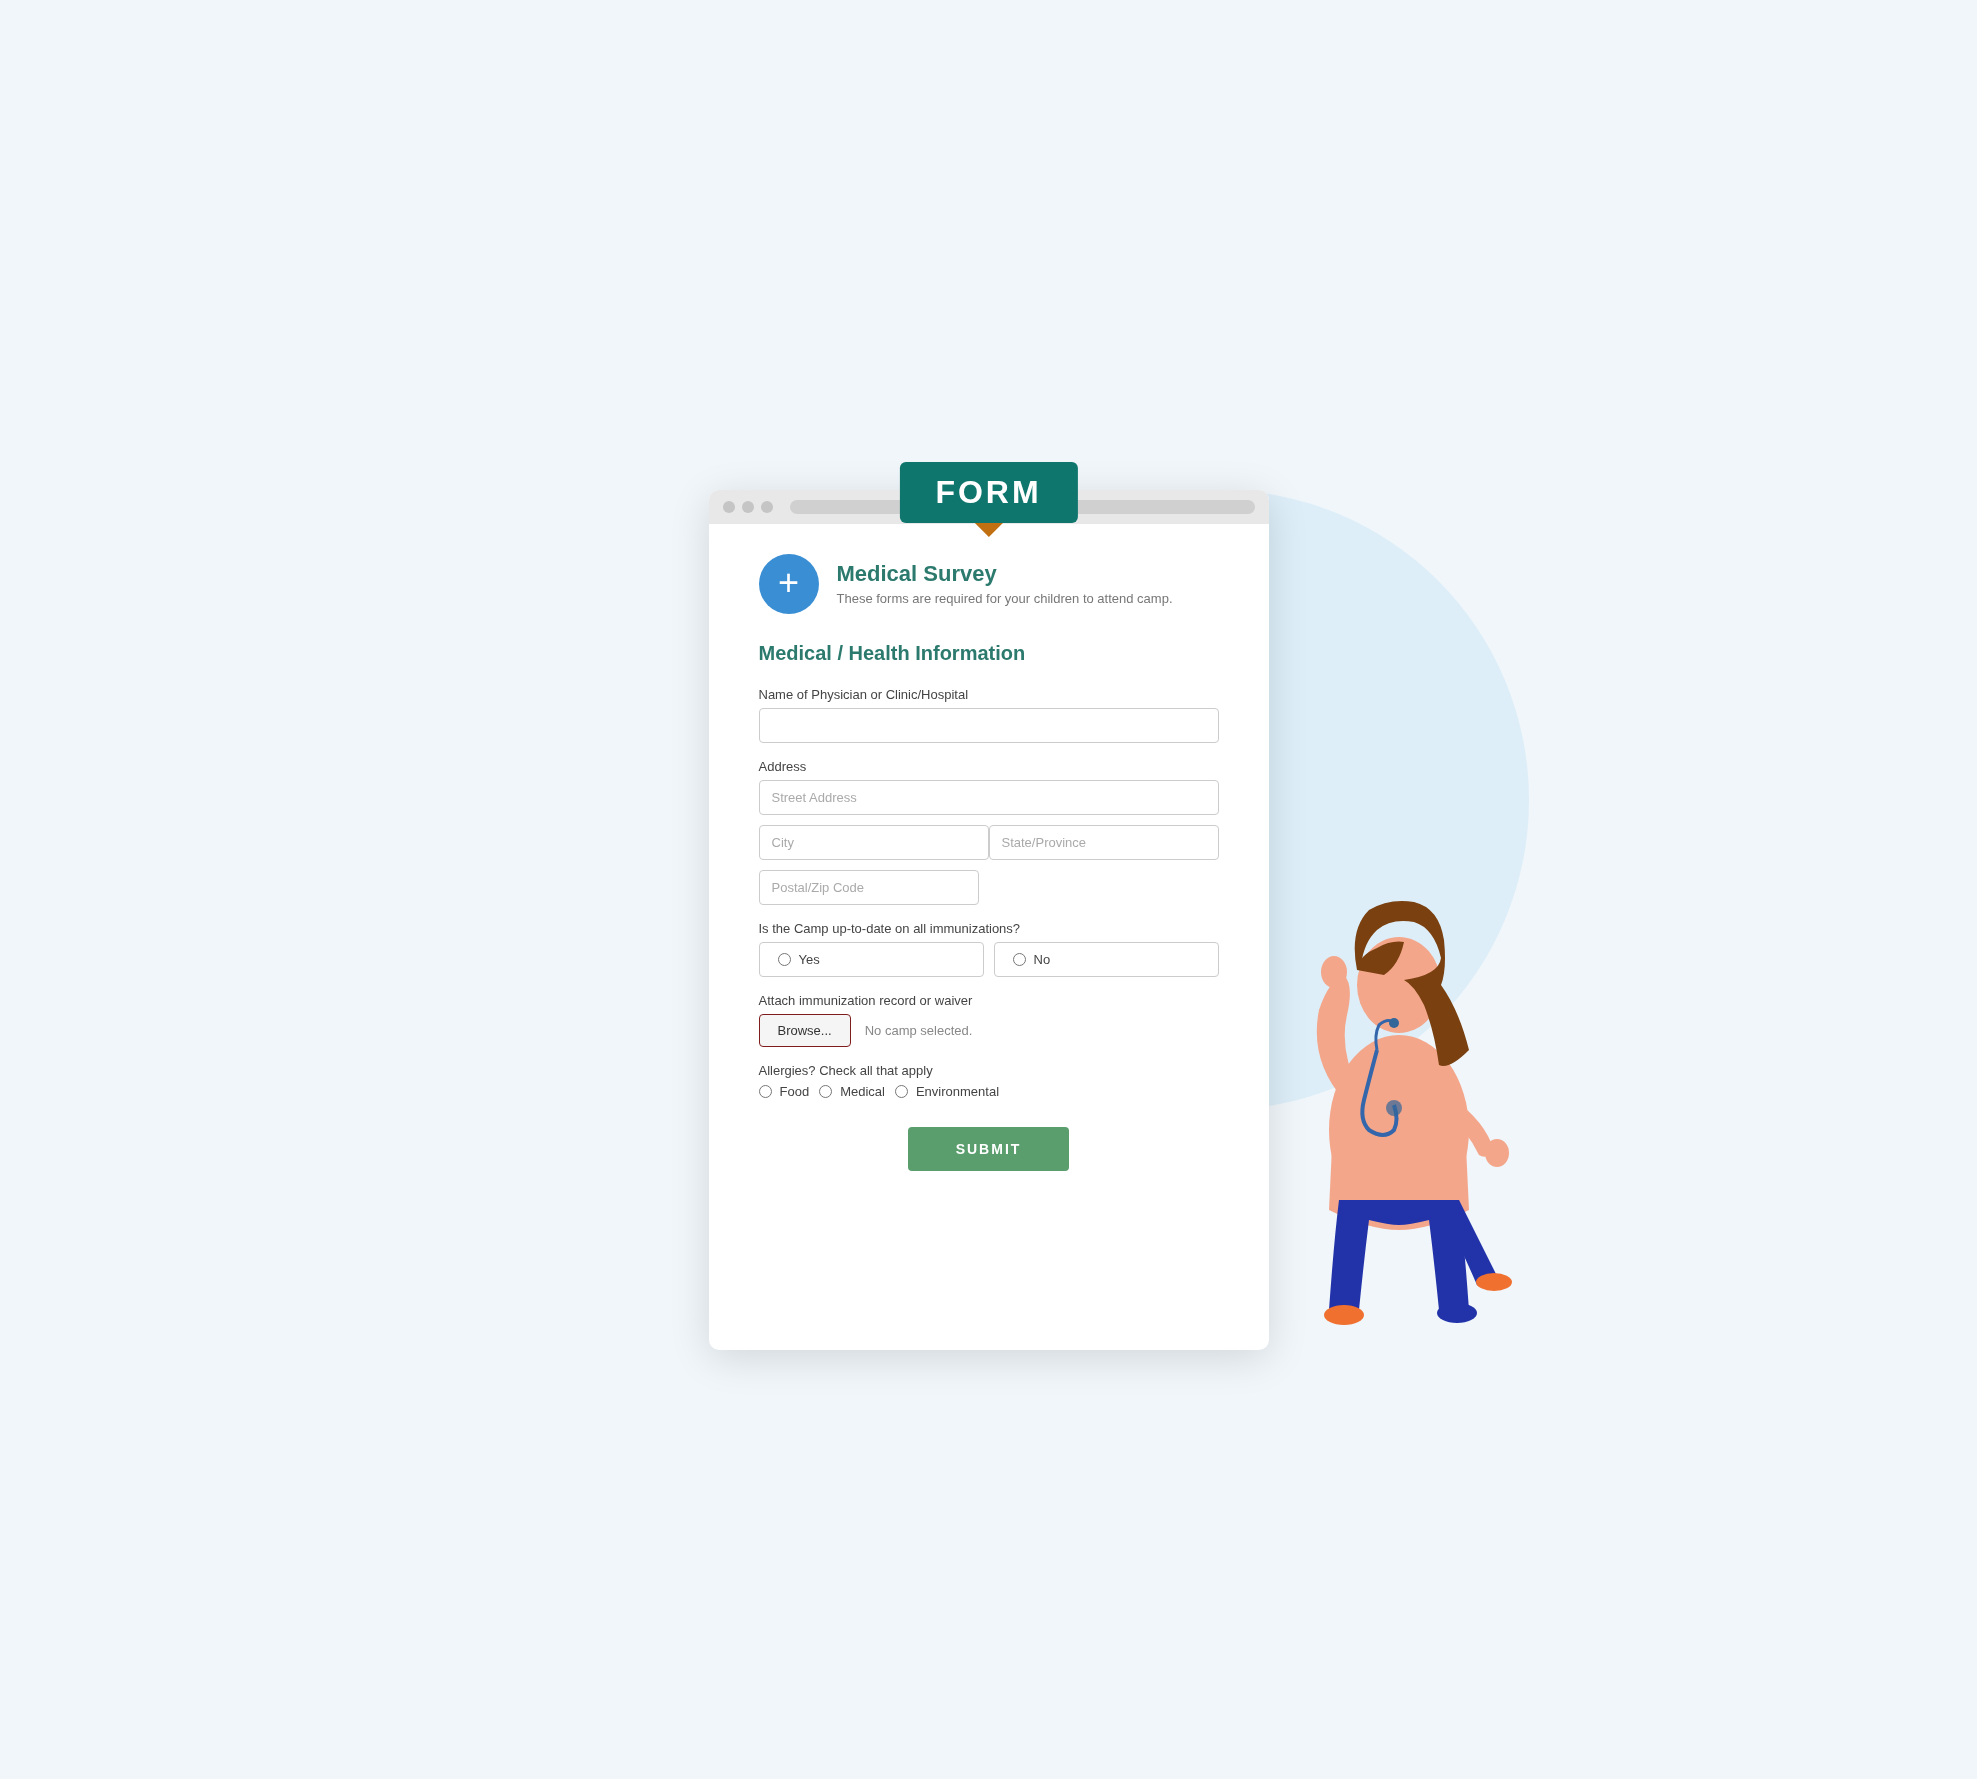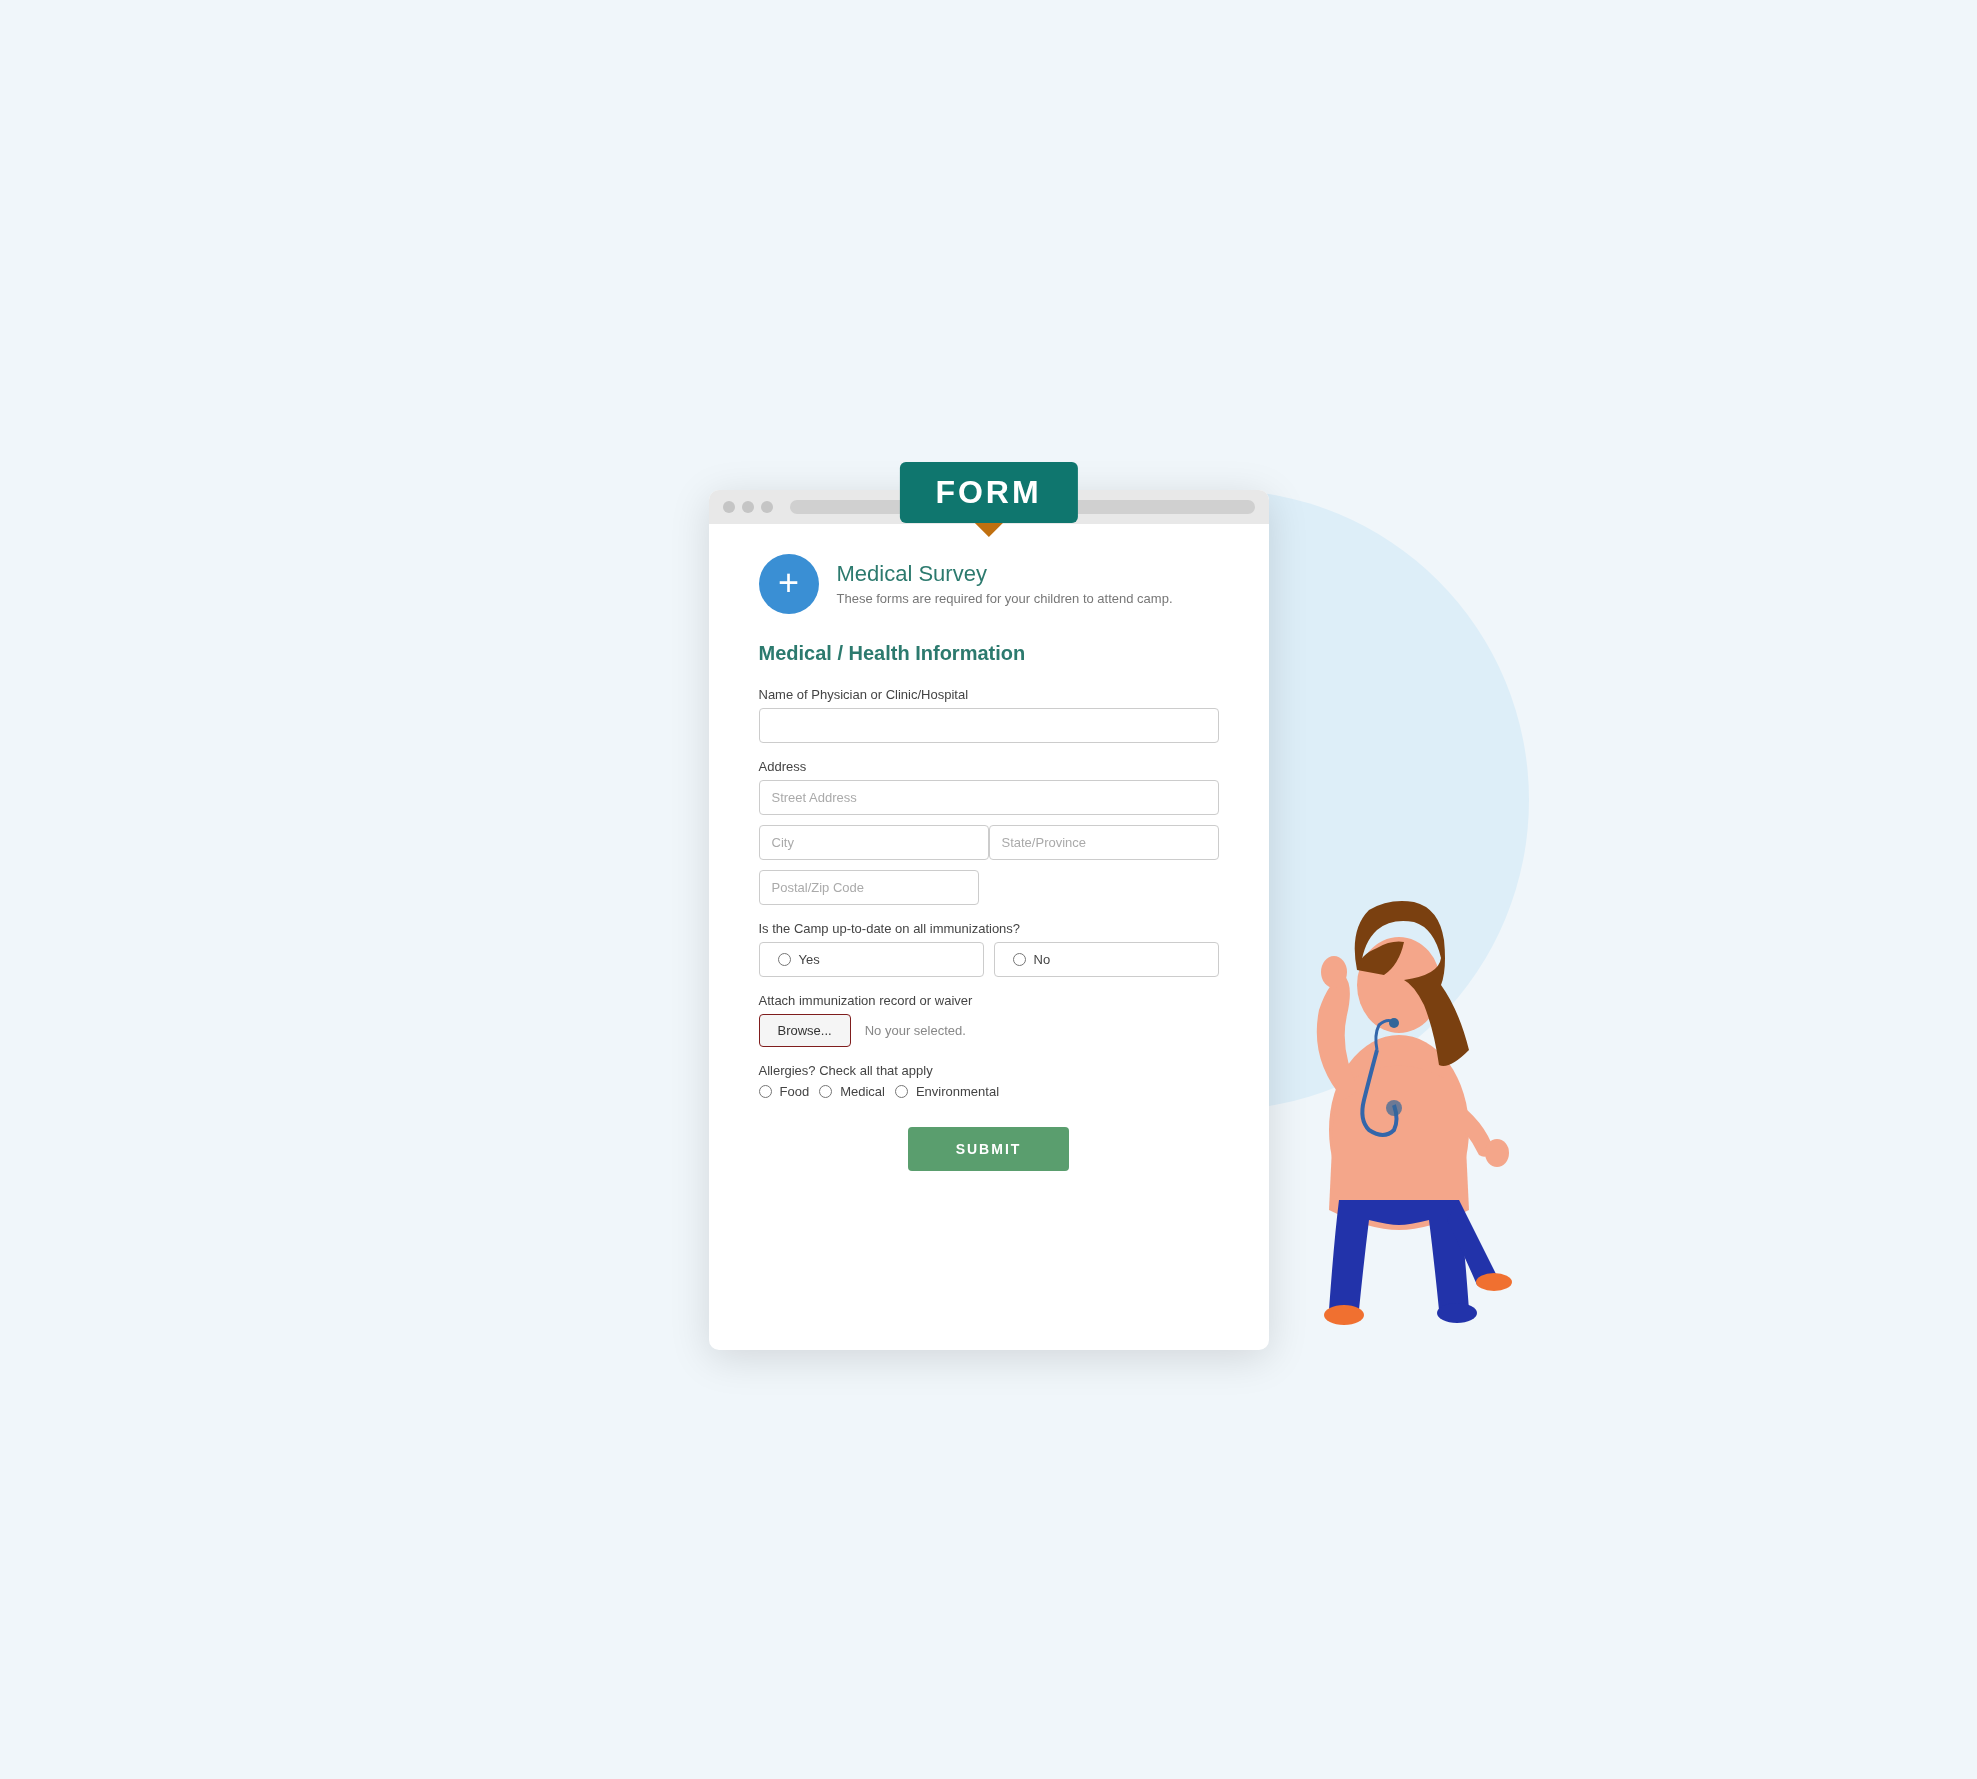--- a/index.html
+++ b/index.html
@@ -127,21 +127,21 @@
       color: #fff;
       font-size: 36px;
       font-weight: 300;
       line-height: 1;
       margin-top: -2px;
     }
 
     .form-title-block h2 {
       color: #2c7a6e;
       font-size: 22px;
-      font-weight: 400;
+      font-weight: 700;
       margin-bottom: 4px;
     }
 
     .form-title-block p {
       color: #777;
       font-size: 13px;
     }
 
     
     .section-title {
@@ -364,21 +364,21 @@
             <input type="radio" name="immunization" value="no" style="">
             <span>No</span>
           </label>
         </div>
       </div>
 
       <div class="field-group">
         <label class="field-label">Attach immunization record or waiver</label>
         <div class="file-row">
           <button class="browse-btn">Browse...</button>
-          <span class="file-status">No your selected.</span>
+          <span class="file-status">No camp selected.</span>
         </div>
       </div>
 
       <div class="field-group">
         <label class="field-label">Allergies? Check all that apply</label>
         <div class="allergies-row">
           <div class="allergies-checks">
             <label class="allergy-item">
               <input type="radio" name="allergy" value="food" style="">
               <span>Food</span>

